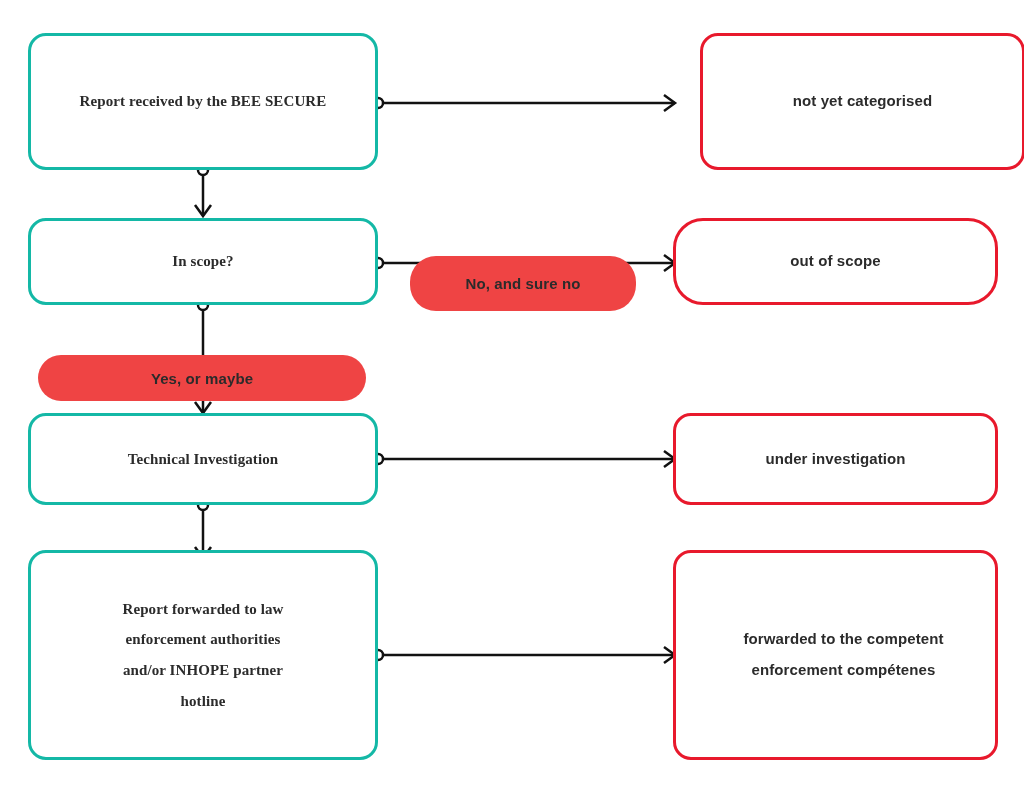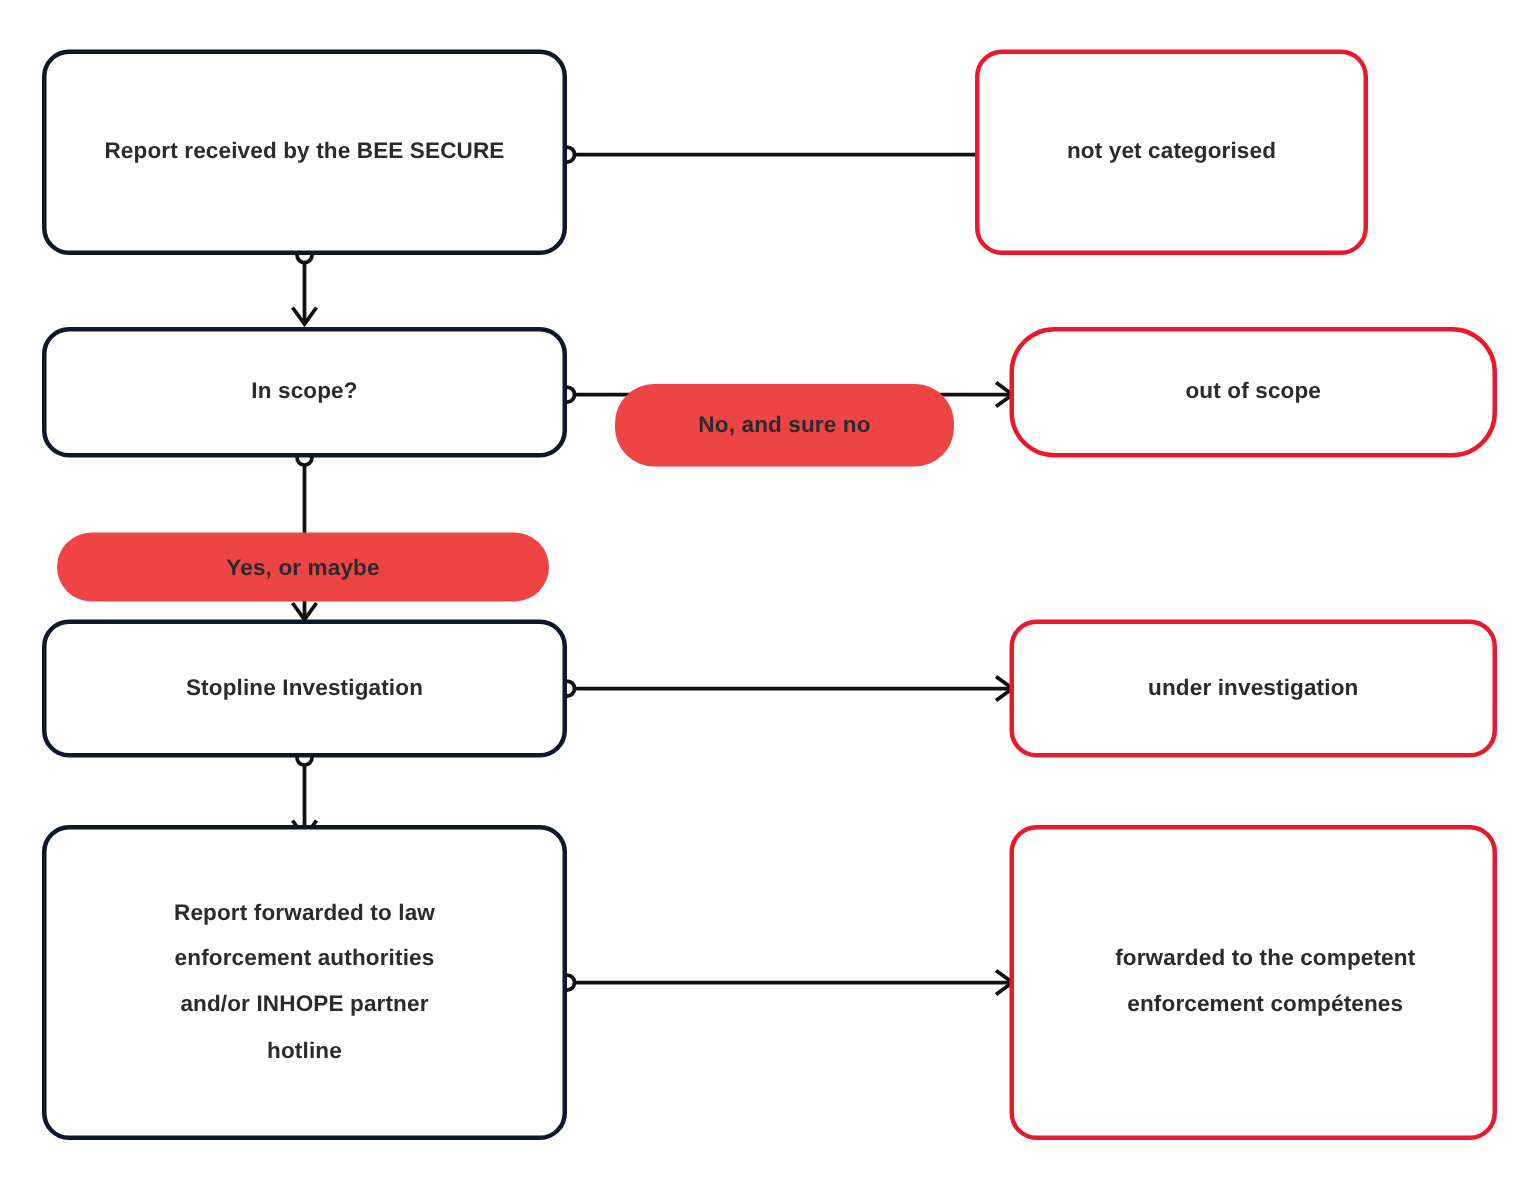--- a/index.html
+++ b/index.html
@@ -21,21 +21,22 @@
     position: absolute;
     box-sizing: border-box;
     display: flex;
     align-items: center;
     justify-content: center;
     text-align: center;
     background: #ffffff;
     border-radius: 18px;
   }
   .node.process {
-    border: 3px solid #0f172a;
+    border: 3px solid #14b8a6;
+    font-family: Liberation Serif, serif;
   }
   .node.status {
     border: 3px solid #E8192C;
   }
   .node-label {
     font-size: 15px;
     font-weight: bold;
     color: #2b2b2b;
     line-height: 2.05;
     letter-spacing: 0.1px;
@@ -139,34 +140,34 @@
   </div>
 
   <div class="node process" style="left:28px; top:218px; width:350px; height:87px;">
     <div class="node-label">
       <span class="ln">In scope?</span>
     </div>
   </div>
 
   <div class="node process" style="left:28px; top:413px; width:350px; height:92px;">
     <div class="node-label">
-      <span class="ln">Stopline Investigation</span>
+      <span class="ln">Technical Investigation</span>
     </div>
   </div>
 
   <div class="node process" style="left:28px; top:550px; width:350px; height:210px;">
     <div class="node-label">
       <span class="ln">Report forwarded to law</span>
       <span class="ln">enforcement authorities</span>
       <span class="ln">and/or INHOPE partner</span>
       <span class="ln">hotline</span>
     </div>
   </div>
 
-  <div class="node status" style="left:650px; top:33px; width:262px; height:137px;">
+  <div class="node status" style="left:700px; top:33px; width:325px; height:137px;">
     <div class="node-label">
       <span class="ln">not yet categorised</span>
     </div>
   </div>
 
   <div class="node status" style="left:673px; top:218px; width:325px; height:87px;border-radius:30px;">
     <div class="node-label">
       <span class="ln">out of scope</span>
     </div>
   </div>

